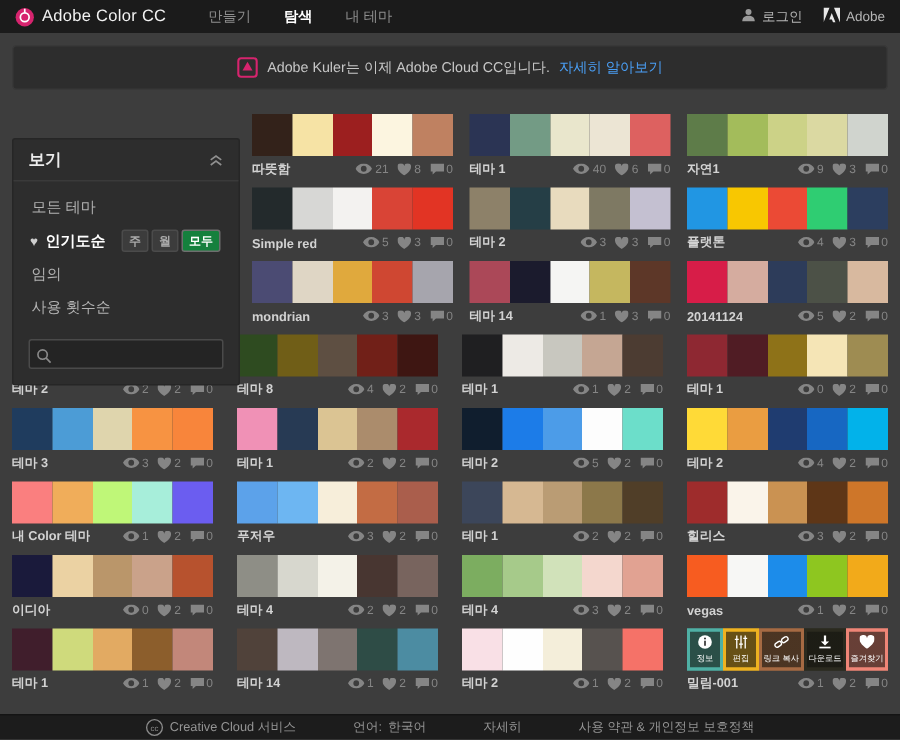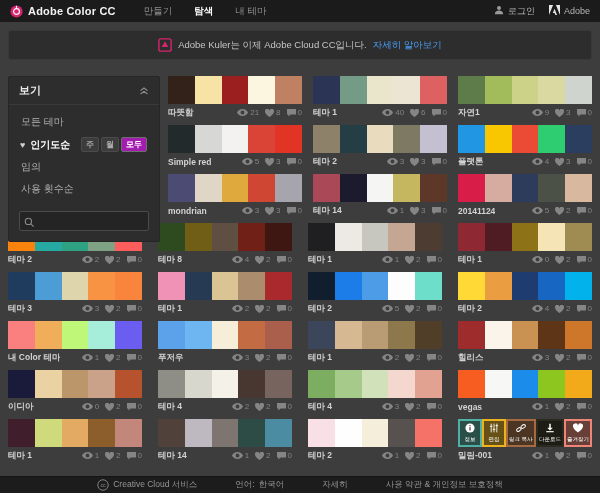--- a/index.html
+++ b/index.html
@@ -8,46 +8,46 @@
     background:#3d3d3d;
     font-family:"Liberation Sans", sans-serif;
     display:flex; flex-direction:column;
     overflow:hidden;
     -webkit-font-smoothing:antialiased;
   }
   
   .navbar{height:22px; background:#1b1b1b; display:flex; align-items:center; justify-content:space-between; padding:0 10px; flex:0 0 auto;}
   .nav-left{display:flex; align-items:center;}
   .logo-icon{width:13px;height:13px;display:inline-flex;margin-right:5px;}
-  .logo-text{color:#f2f2f2;font-size:11px;font-weight:bold;letter-spacing:.2px;}
+  .logo-text{color:#f2f2f2;font-size:11px;font-weight:normal;letter-spacing:.2px;}
   #nav-menu{display:flex;margin-left:28px;}
   .nav-item{color:#8f8f8f;font-size:9.5px;margin-right:22px;cursor:pointer;}
   .nav-item.active{color:#ffffff;font-weight:bold;}
   .nav-right{display:flex;align-items:center;gap:14px;}
   .nav-right .chunk{display:flex;align-items:center;gap:4px;color:#b5b5b5;font-size:9px;cursor:pointer;}
   
   .banner{margin:8px 8px 6px 8px;height:30px;background:#2d2d2d;border:1px solid #383838;border-radius:3px;
     display:flex;align-items:center;justify-content:center;gap:6px;flex:0 0 auto;}
   .banner-text{color:#c6c6c6;font-size:9.5px;}
   .banner-link{color:#4a9ff5;font-size:9.5px;cursor:pointer;text-decoration:none;text-align:center;}
   .kuler-icon{width:14px;height:14px;display:inline-flex;}
   
   .content{position:relative;padding:10px 8px 0 8px;flex:0 0 auto;}
   
-  .sidebar{position:absolute;left:8px;top:10px;width:152px;background:#2d2d2d;border:1px solid #262626;border-radius:2px;}
+  .sidebar{position:absolute;left:8px;top:26px;width:152px;background:#2d2d2d;border:1px solid #262626;border-radius:2px;}
   .sb-header{display:flex;align-items:center;justify-content:space-between;padding:6px 10px;border-bottom:1px solid #3a3a3a;}
   .sb-title{color:#ececec;font-size:11px;font-weight:bold;}
   .sb-collapse{width:10px;height:10px;display:inline-flex;cursor:pointer;}
   .sb-list{padding:6px 0 4px 0;}
   .sb-item{display:flex;align-items:center;padding:4px 12px;font-size:10px;color:#b2b2b2;cursor:pointer;}
   .sb-item.active{color:#ffffff;font-weight:bold;}
   .sb-item .hicon{color:#cfcfcf;font-size:9px;margin-right:5px;margin-left:-1px;}
   .sb-item .flt{margin-left:auto;display:flex;gap:2px;}
   .flt-btn{font-size:8px;color:#aaaaaa;background:#3c3c3c;border:1px solid #4b4b4b;border-radius:2px;padding:1px 4px;cursor:pointer;}
-  .flt-btn.sel{background:#a21caf;color:#ffffff;border-color:#6e6e6e;}
+  .flt-btn.sel{background:#15803d;color:#ffffff;border-color:#6e6e6e;}
   .sb-search{margin:6px 10px 10px 10px;position:relative;}
   .sb-search input{width:100%;height:20px;background:#242424;border:1px solid #4a4a4a;border-radius:2px;color:#cccccc;
     font-size:9px;padding:0 6px 0 20px;outline:none;}
   .search-icon{position:absolute;left:5px;top:4px;width:11px;height:11px;}
   
   .grid{display:flex;flex-wrap:wrap;justify-content:space-between;}
   .grid-top{margin-left:160px;}
   .tile{width:134px;margin-bottom:7px;cursor:pointer;}
   .swatches{display:flex;height:28px;width:100%;}
   .swatch{flex:1;}

